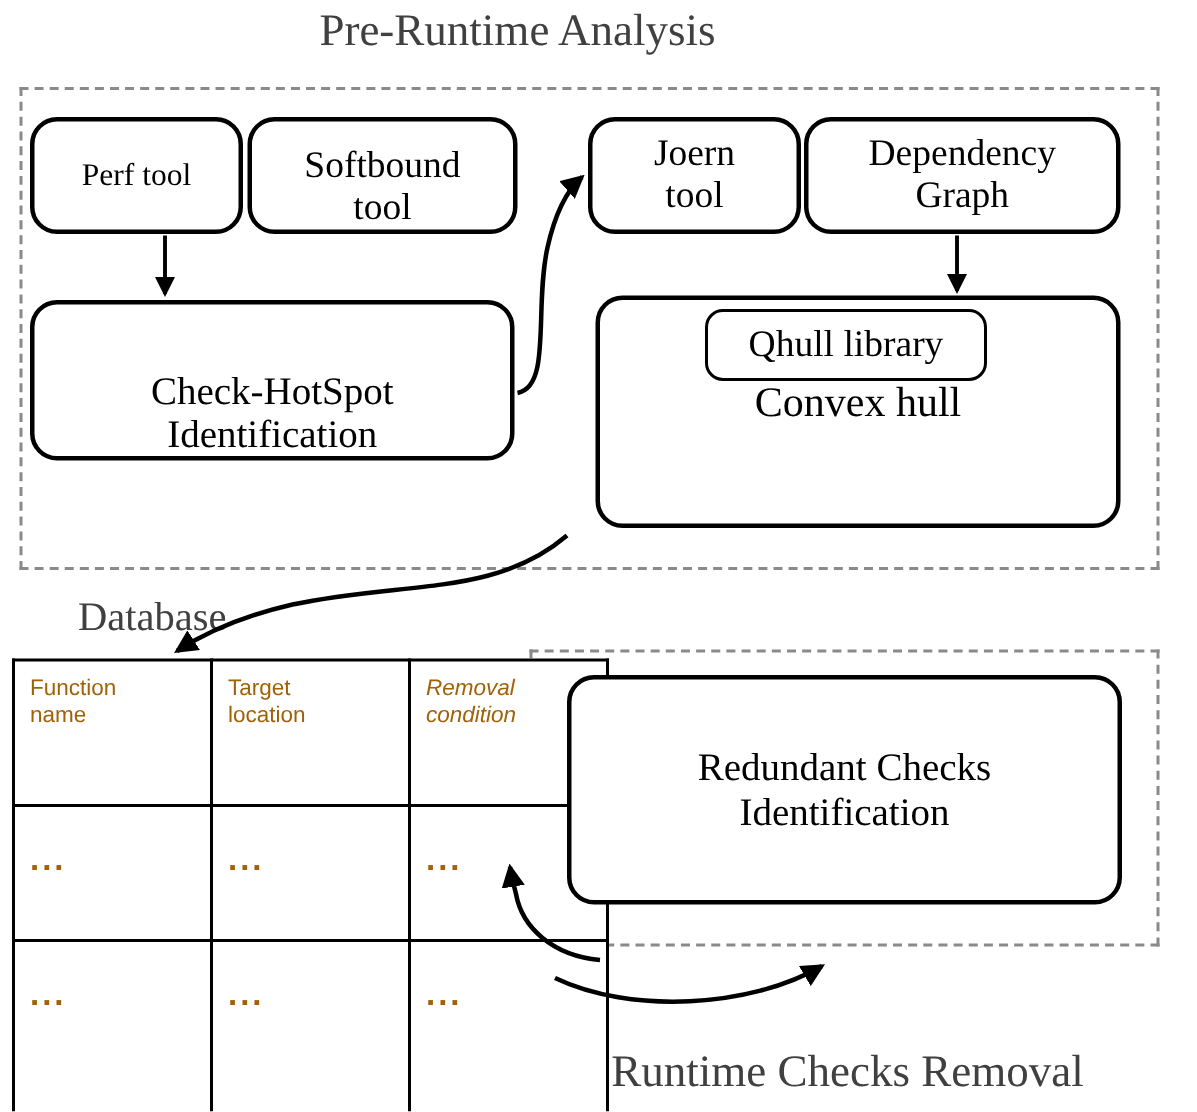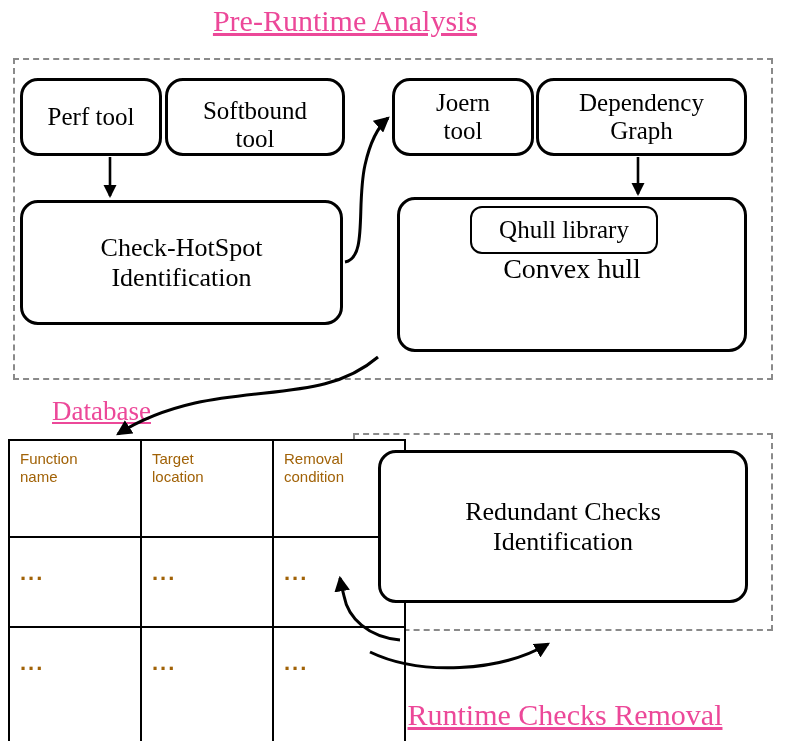--- a/index.html
+++ b/index.html
@@ -55,23 +55,22 @@
     display: flex;
     align-items: center;
     justify-content: center;
     text-align: center;
     font-family: "Liberation Serif", "DejaVu Serif", serif;
   }
   
   .caption {
     position: absolute;
     font-family: "Liberation Serif", "DejaVu Serif", serif;
-    color: #ec4899;
+    color: #404040;
     white-space: nowrap;
-    text-decoration: underline;
   }
   
   .db-table {
     position: absolute;
     border-collapse: collapse;
     background: #ffffff;
     table-layout: fixed;
   }
   .db-table td {
     border: 2px solid #000000;
@@ -98,21 +97,21 @@
 <body>
 
 <div id="canvas">
 
   <div class="caption" style="left:175px; top:4px; width:340px; text-align:center; font-size:30px;">Pre-Runtime Analysis</div>
 
   <div class="group-box" style="left:13px; top:58px; width:760px; height:322px;"></div>
 
   <div class="group-box" style="left:353px; top:433px; width:420px; height:198px;"></div>
 
-  <div class="node" style="left:20px; top:78px; width:142px; height:78px; font-size:25px;">
+  <div class="node" style="left:20px; top:78px; width:142px; height:78px; font-size:21px;">
     <div>
       <span class="stack-line">Perf tool</span>
     </div>
   </div>
 
   <div class="node" style="left:165px; top:78px; width:180px; height:78px; font-size:25px;align-items:flex-end;">
     <div>
       <span class="stack-line">Softbound</span>
       <span class="stack-line">tool</span>
     </div>
@@ -125,21 +124,21 @@
     </div>
   </div>
 
   <div class="node" style="left:536px; top:78px; width:211px; height:78px; font-size:25px;">
     <div>
       <span class="stack-line">Dependency</span>
       <span class="stack-line">Graph</span>
     </div>
   </div>
 
-  <div class="node" style="left:20px; top:200px; width:323px; height:125px; font-size:26px;">
+  <div class="node" style="left:20px; top:200px; width:323px; height:107px; font-size:26px;align-items:flex-end;">
     <div>
       <span class="stack-line">Check-HotSpot</span>
       <span class="stack-line">Identification</span>
     </div>
   </div>
 
   <div class="node" style="left:397px; top:197px; width:350px; height:155px; font-size:28px; align-items:center; padding-bottom:8px;">
     <div style="padding-bottom:4px;">
       <span class="stack-line">Convex hull</span>
     </div>
@@ -155,21 +154,21 @@
     <tbody>
       <tr>
         <td style="width:110px; height:86px;">
           <span class="stack-line">Function</span>
           <span class="stack-line">name</span>
         </td>
         <td style="width:110px;">
           <span class="stack-line">Target</span>
           <span class="stack-line">location</span>
         </td>
-        <td style="width:110px;">
+        <td style="width:110px;font-style:italic;">
           <span class="stack-line">Removal</span>
           <span class="stack-line">condition</span>
         </td>
       </tr>
       <tr>
         <td class="cell-dots" style="height:66px;">...</td>
         <td class="cell-dots">...</td>
         <td class="cell-dots">...</td>
       </tr>
       <tr>

